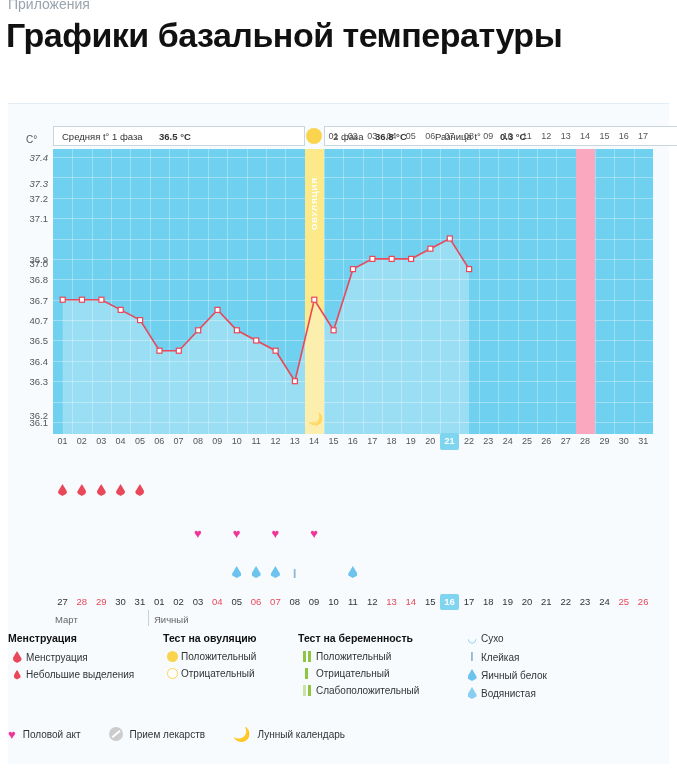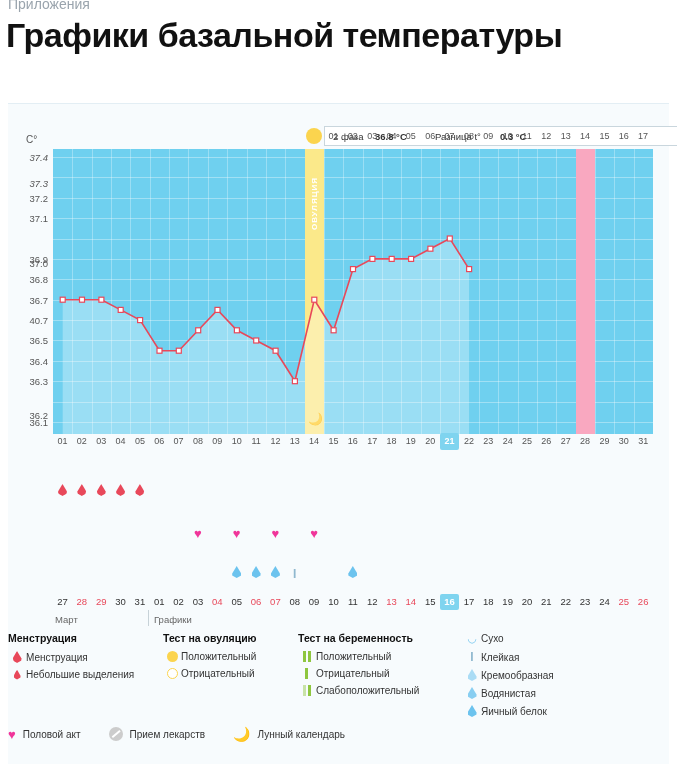--- a/index.html
+++ b/index.html
@@ -140,20 +140,24 @@
       <div class="ylab" style="top: 170.308px;">36.8</div>
       <div class="ylab" style="top: 190.692px;">36.7</div>
       <div class="ylab" style="top: 211.077px;">40.7</div>
       <div class="ylab" style="top: 231.462px;">36.5</div>
       <div class="ylab" style="top: 251.846px;">36.4</div>
       <div class="ylab" style="top: 272.231px;">36.3</div>
       <div class="ylab" style="top: 306px;">36.2</div>
       <div class="ylab" style="top: 313px;">36.1</div>
     </div>
 
+  <div class="phasebar" id="bar1" style="left: 45px; top: 22px; width: 251.613px;">
+    <span style="left:8px">Средняя t° 1 фаза</span>
+    <span style="left:105px;font-weight:bold">36.5 °C</span>
+  </div>
   <div class="phasebar" id="bar2" style="left: 315.968px; top: 22px; width: 393px;">
     <span style="left:8px">2 фаза</span>
     <span style="left:50px;font-weight:bold">36.8 °C</span>
     <span style="left:110px">Разница t°</span>
     <span style="left:175px;font-weight:bold">0.3 °C</span>
   </div>
   <div class="ovbadge" id="ovbadge" style="left: 298.113px; top: 24px;"></div>
   <div class="daynum-row" id="phase2days" style="left: 315.968px; top: 22px; width: 329.032px;">
       <i style="left: 0px;">01</i>
       <i style="left: 19.3548px;">02</i>
@@ -340,21 +344,21 @@
       <i style="left: 483.871px;">21</i>
       <i style="left: 503.226px;">22</i>
       <i style="left: 522.581px;">23</i>
       <i style="left: 541.935px;">24</i>
       <i class="red" style="left: 561.29px;">25</i>
       <i class="red" style="left: 580.645px;">26</i>
     </div>
   <div class="monthline" style="top:508px">
     <span style="left:2px">Март</span>
     <div class="msep" style="left:95px"></div>
-    <span style="left:101px">Графики</span>
+    <span style="left:101px">Яичный</span>
   </div>
 
   <div class="legend" style="top:528px;left:0px;">
     <div style="position:absolute;left:0px;width:150px;">
       <div class="lg-title">Менструация</div>
       <div class="lg-item">
         <span class="ic">
             <span class="drop"></span>
           </span>
         <span>Менструация</span>
@@ -418,35 +422,29 @@
         <span>Сухо</span>
       </div>
       <div class="lg-item">
         <span class="ic">
             <span class="sticky">I</span>
           </span>
         <span>Клейкая</span>
       </div>
       <div class="lg-item">
         <span class="ic">
-            <span class="wdrop" style="opacity:.55"></span>
-          </span>
-        <span>Кремообразная</span>
+            <span class="wdrop"></span>
+          </span>
+        <span>Яичный белок</span>
       </div>
       <div class="lg-item">
         <span class="ic">
             <span class="wdrop" style="opacity:.8"></span>
           </span>
         <span>Водянистая</span>
-      </div>
-      <div class="lg-item">
-        <span class="ic">
-            <span class="wdrop"></span>
-          </span>
-        <span>Яичный белок</span>
       </div>
     </div>
   </div>
 
   <div class="footer" style="top:622px;left:0px;">
     <div class="fi">
       <span><span class="heart">♥</span></span>
       <span>Половой акт</span>
     </div>
     <div class="fi">

